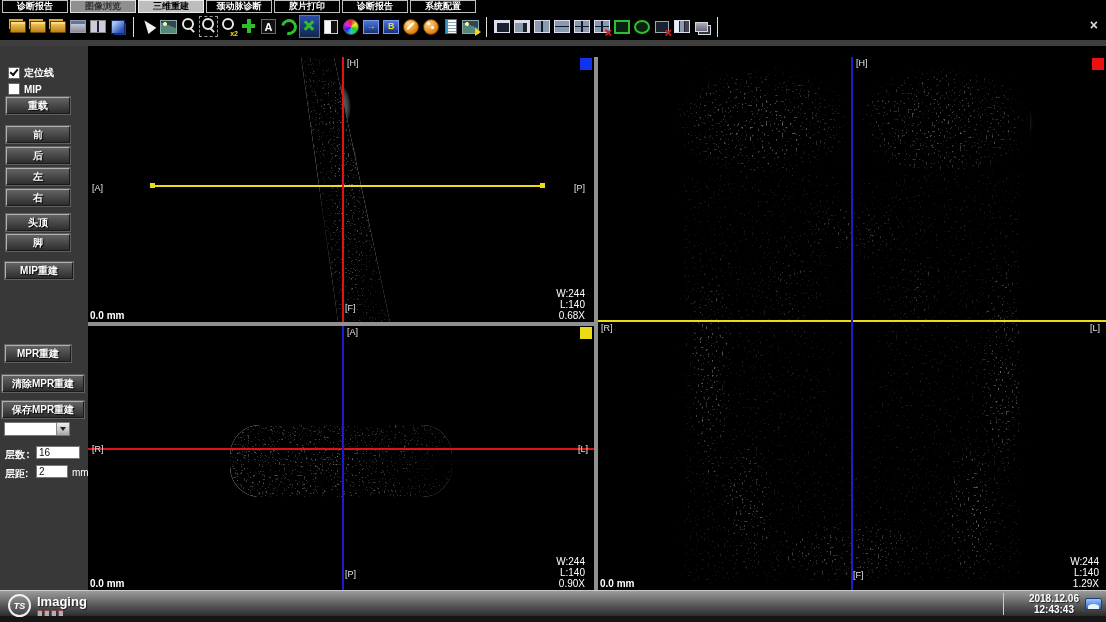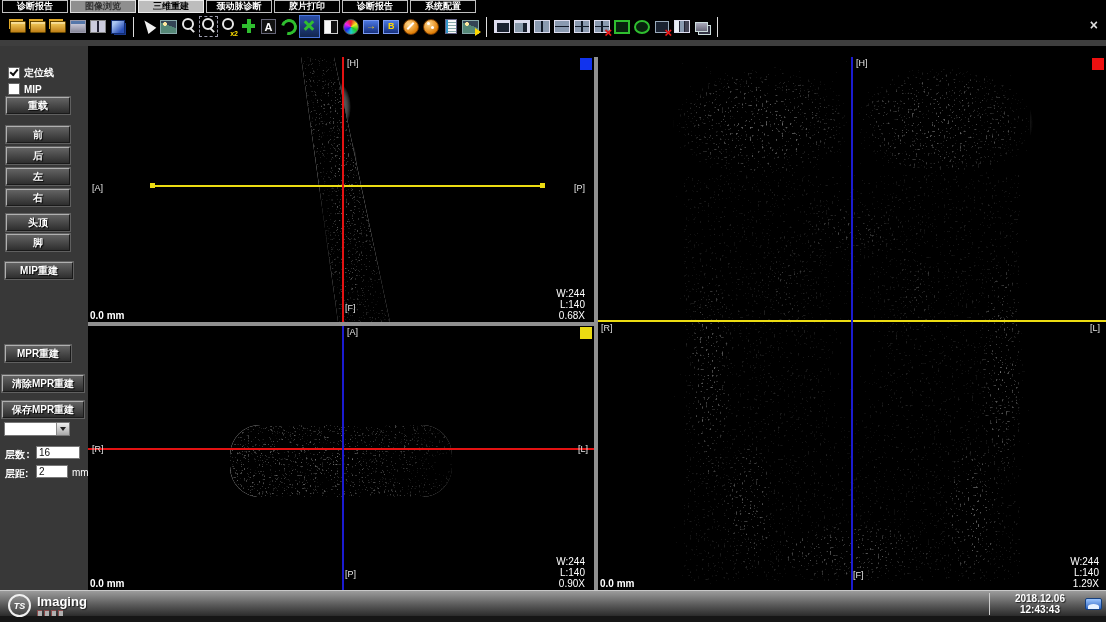--- a/index.html
+++ b/index.html
@@ -94,21 +94,21 @@
   .enddot{position:absolute;width:5px;height:5px;background:#ecdc12;z-index:6;}
 
   
   .statusbar{position:relative;height:32px;background:linear-gradient(#9c9c9c,#5a5a5a 45%,#2c2c2c 80%);border-top:1px solid #c8c8c8;box-sizing:border-box;}
   .statusbar::after{content:"";position:absolute;left:0;right:0;bottom:0;height:6px;background:#161616;}
   .logo{position:absolute;left:8px;top:3px;display:flex;align-items:center;gap:6px;z-index:2;}
   .logocircle{width:19px;height:19px;border:2px solid #f0f0f0;border-radius:50%;color:#fff;font-size:9px;font-weight:bold;font-style:italic;display:flex;align-items:center;justify-content:center;background:rgba(255,255,255,.1);}
   .brand{color:#fff;font-size:13px;font-weight:bold;text-shadow:1px 1px 1px #222;line-height:13px;}
   .blocks{display:flex;gap:2px;margin-top:2px;}
   .block{width:5px;height:6px;background:#b0b0b0;box-shadow:inset 1px 1px 0 #8a4a4a;}
-  .sb-right{position:absolute;right:4px;top:2px;height:22px;display:flex;align-items:center;border-left:1px solid #ccc;padding-left:25px;gap:20px;z-index:2;}
+  .sb-right{position:absolute;right:4px;top:2px;height:22px;display:flex;align-items:center;border-left:1px solid #ccc;padding-left:25px;gap:6px;z-index:2;}
   .datetime{color:#fff;font-size:10px;font-weight:bold;text-align:center;line-height:11px;text-shadow:1px 1px 1px #222;}
   .sb-icon{width:15px;height:10px;background:linear-gradient(#9cc6ff,#2c62c0);border:1px solid #16407e;border-radius:2px;position:relative;overflow:hidden;}
   .sb-icon::after{content:"";position:absolute;left:2px;top:5px;width:11px;height:5px;background:#e8f2ff;border-radius:50% 50% 0 0;}
 </style>
 </head>
 <body>
 
 <div class="menubar">
   <div class="tab">诊断报告</div>
   <div class="tab dim">图像浏览</div>

